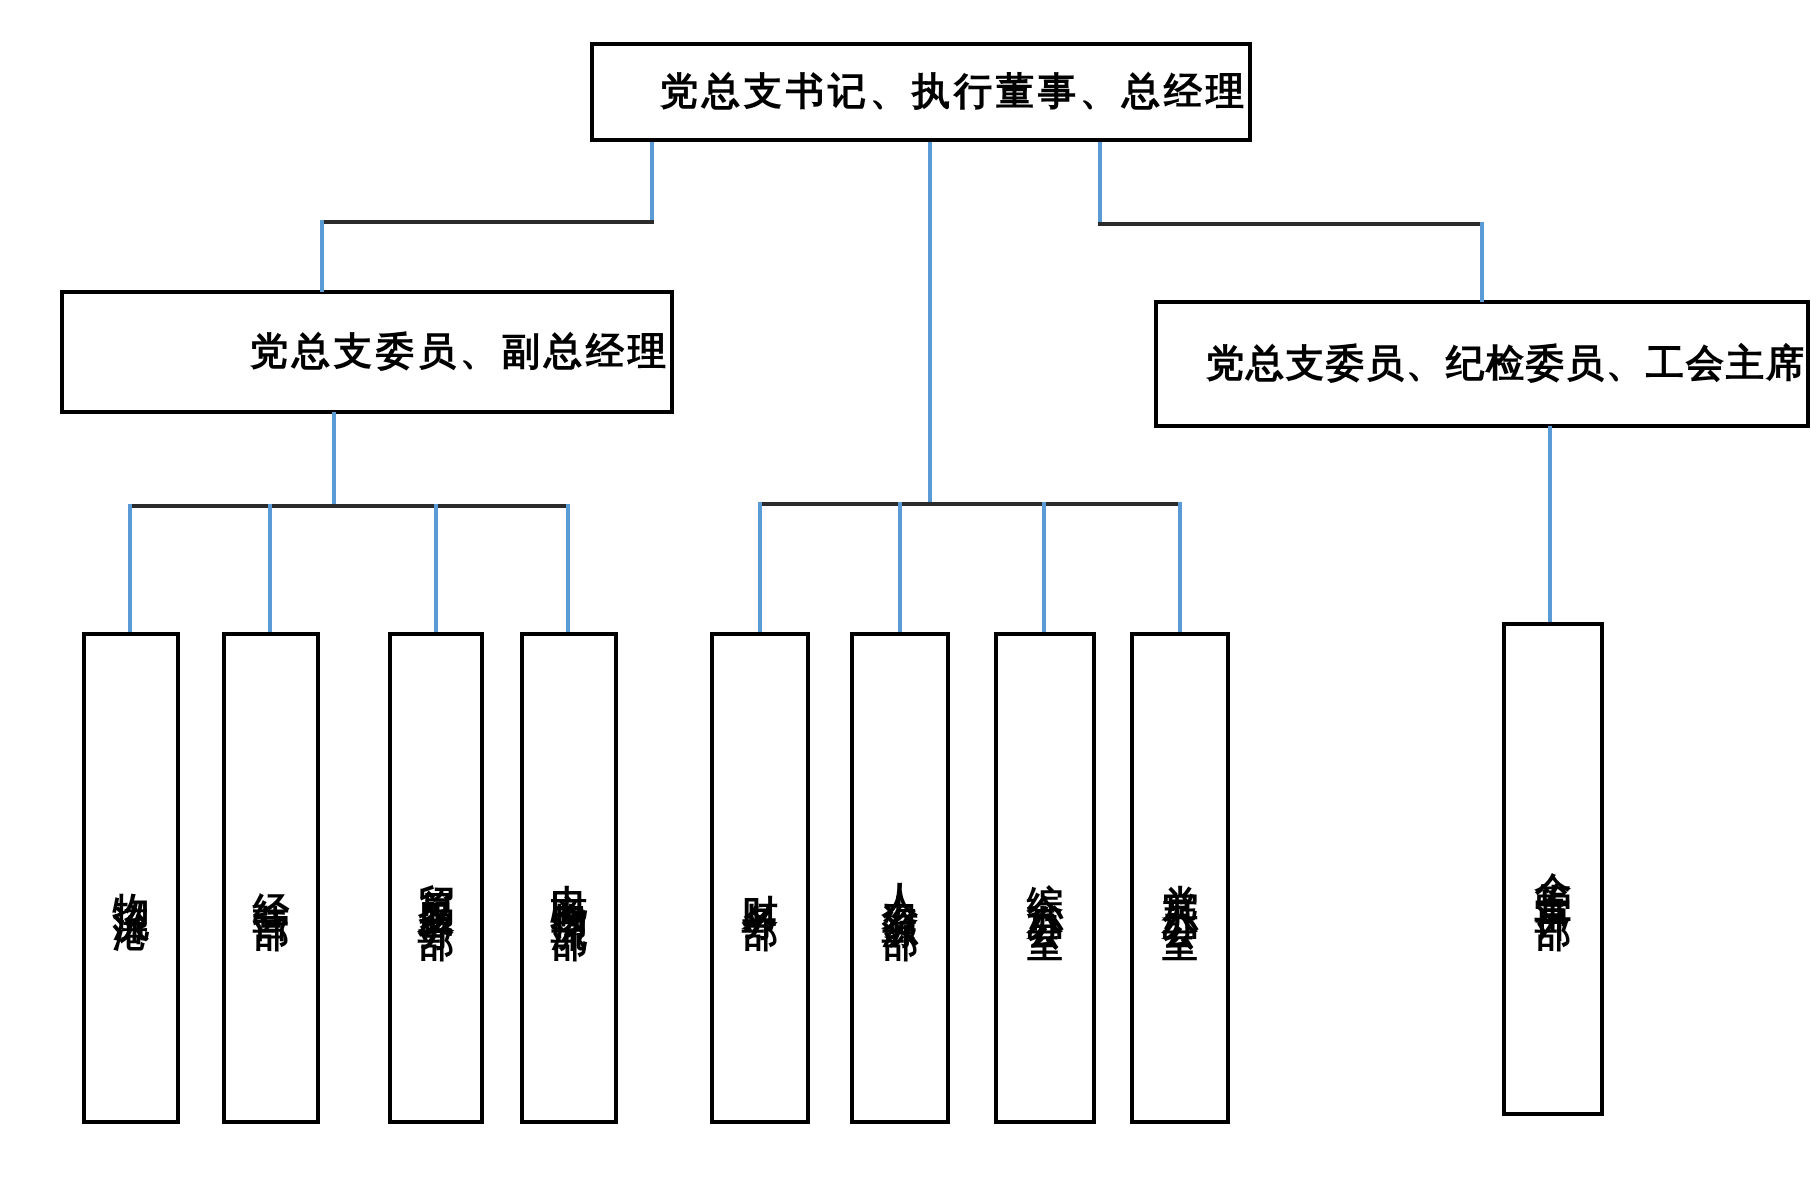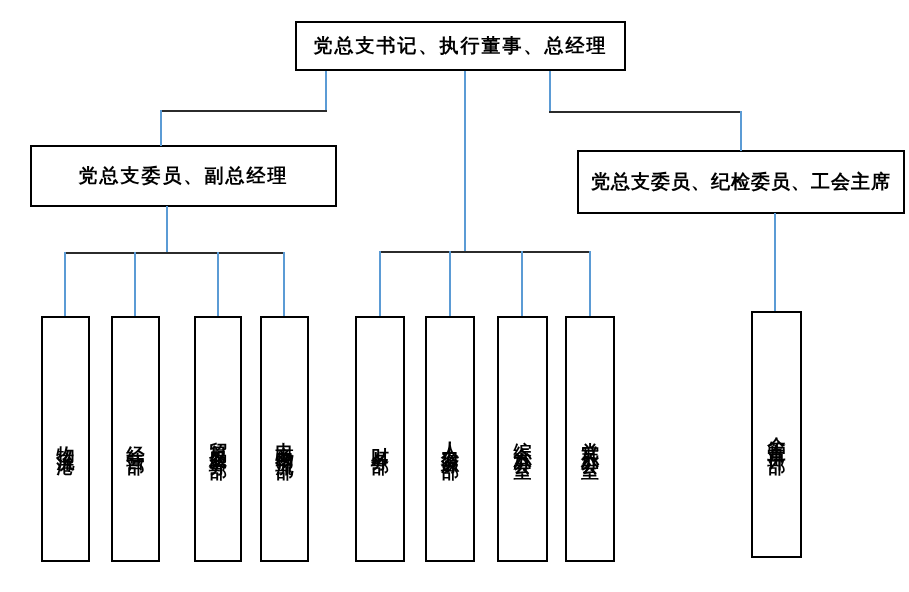--- a/index.html
+++ b/index.html
@@ -20,20 +20,21 @@
     display: flex;
     align-items: center;
     justify-content: center;
     font-weight: bold;
   }
   .h-box {
     font-size: 19px;
     letter-spacing: 2px;
     white-space: nowrap;
     text-align: center;
+    justify-content: flex-end;
   }
   .dept-label {
     writing-mode: vertical-rl;
     text-orientation: upright;
     font-size: 18px;
     letter-spacing: 5px;
     line-height: 1;
     font-weight: bold;
   }
   .vline {

